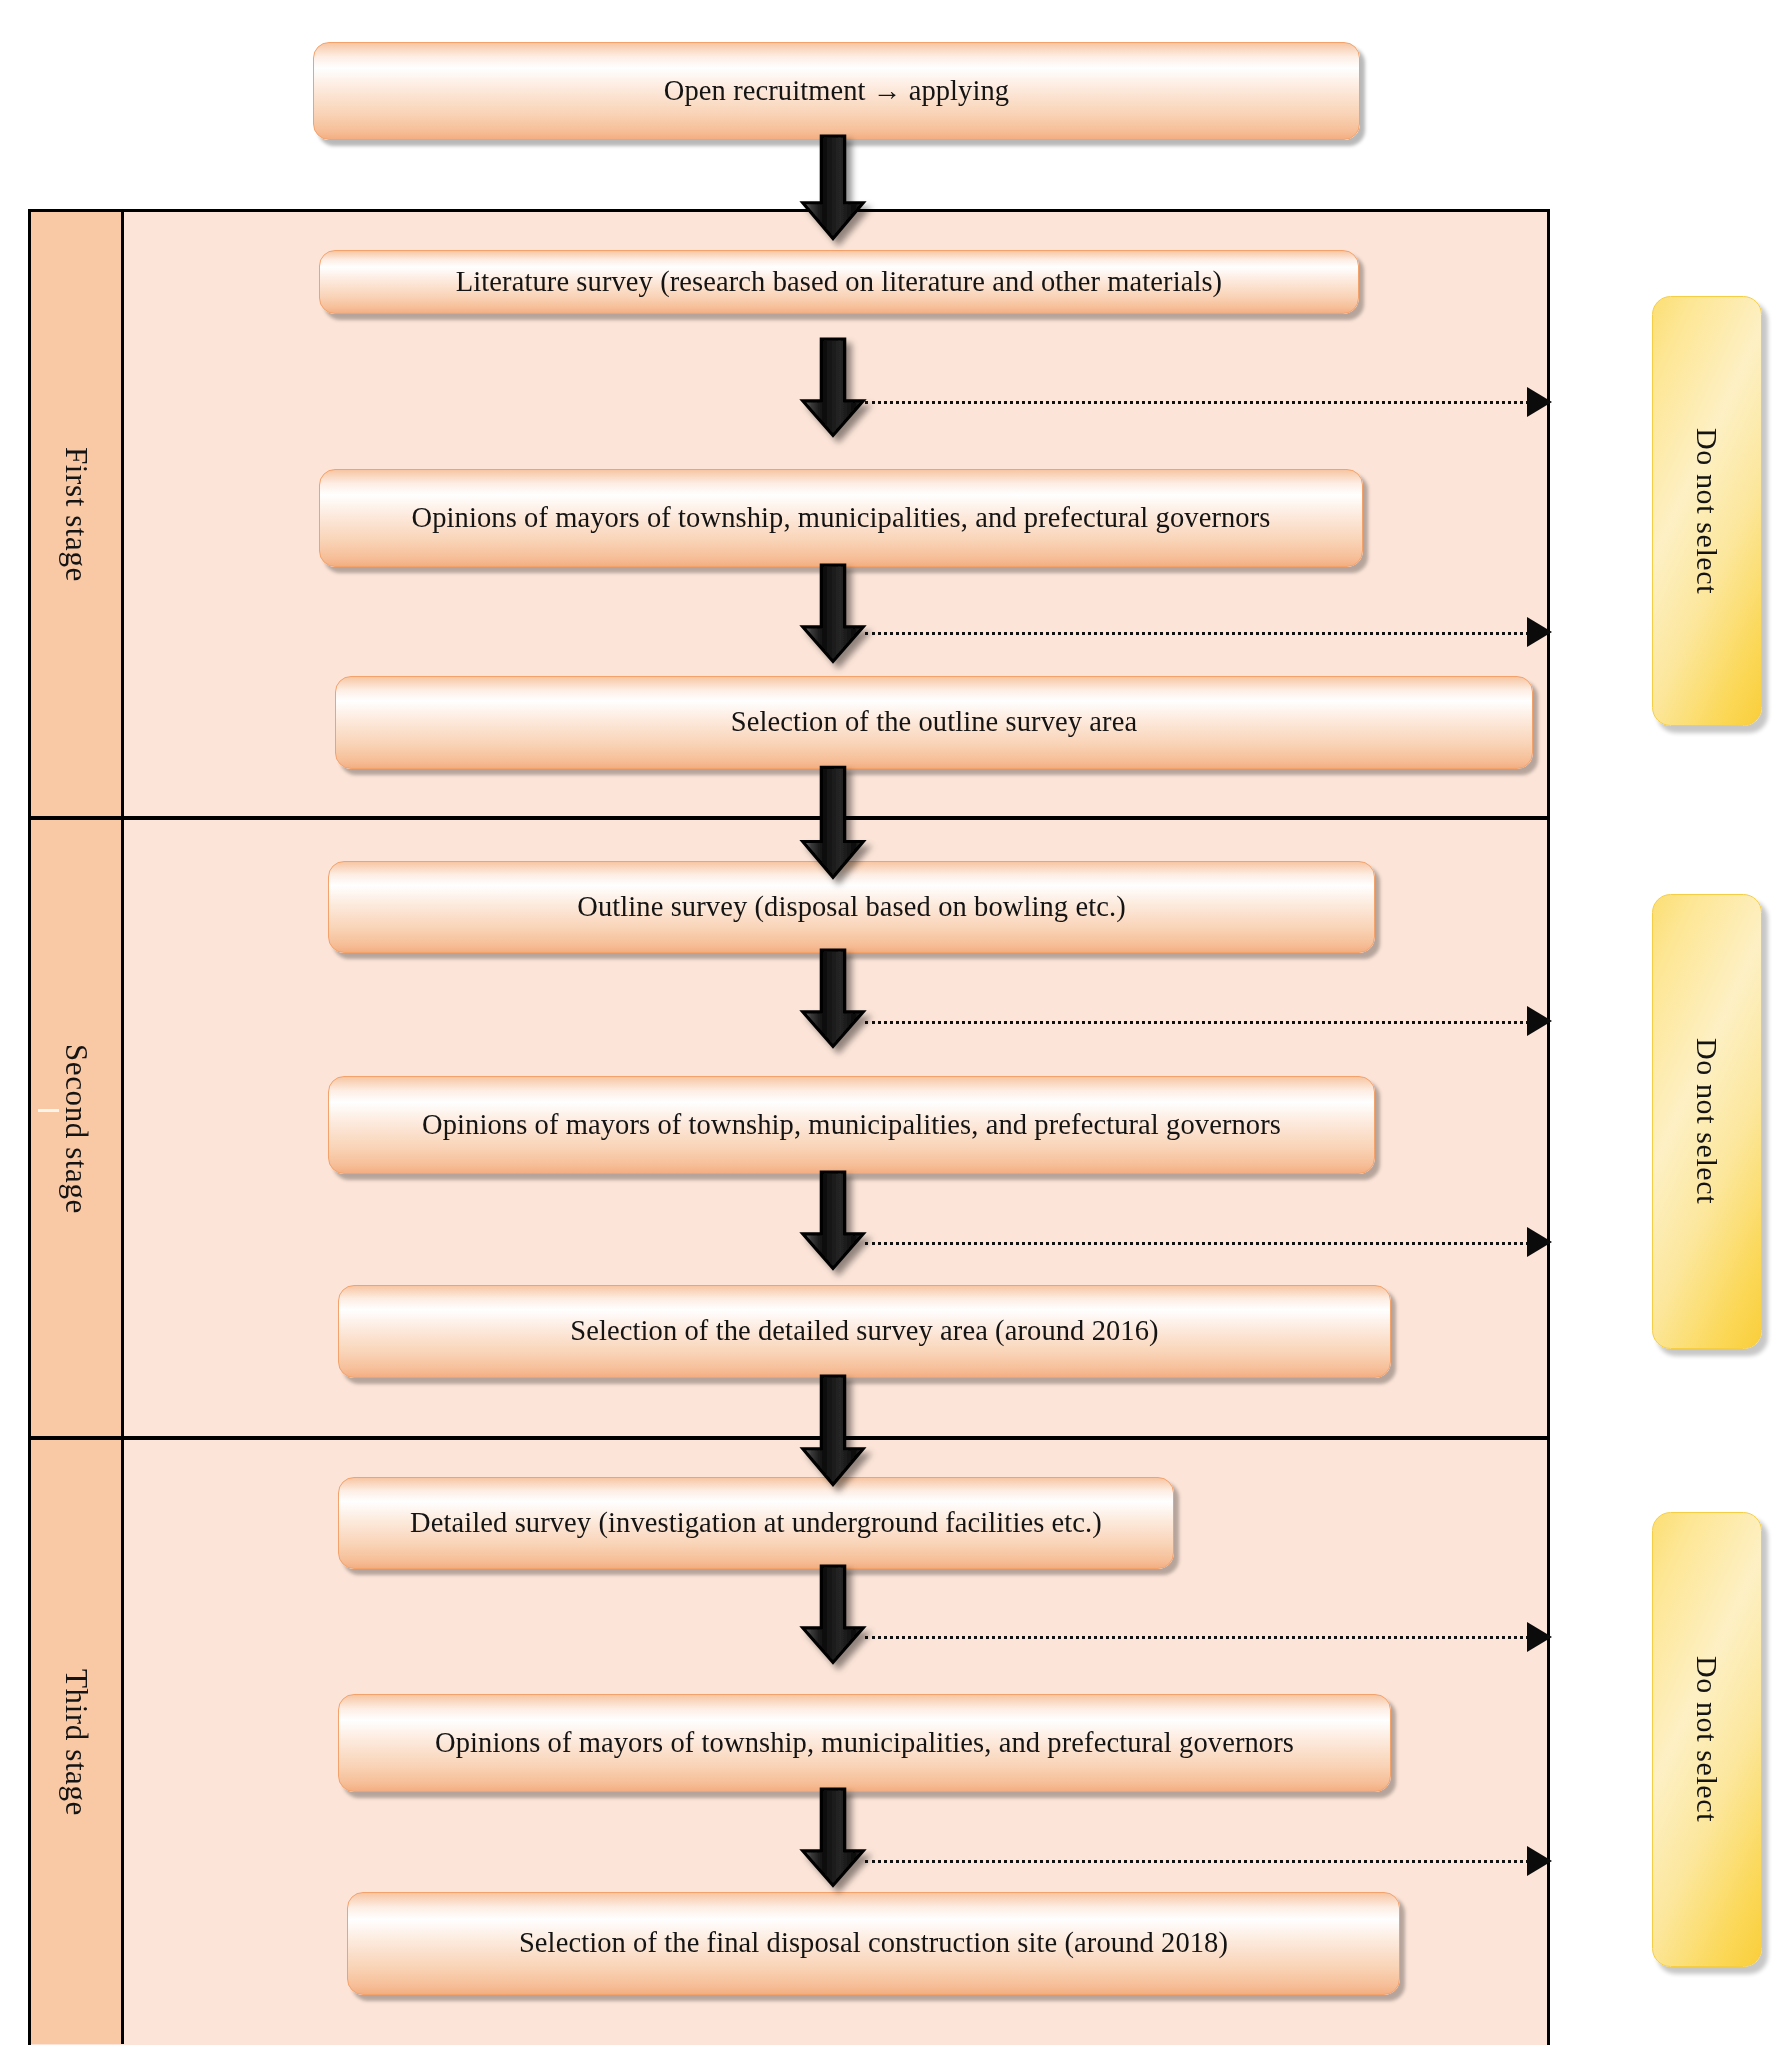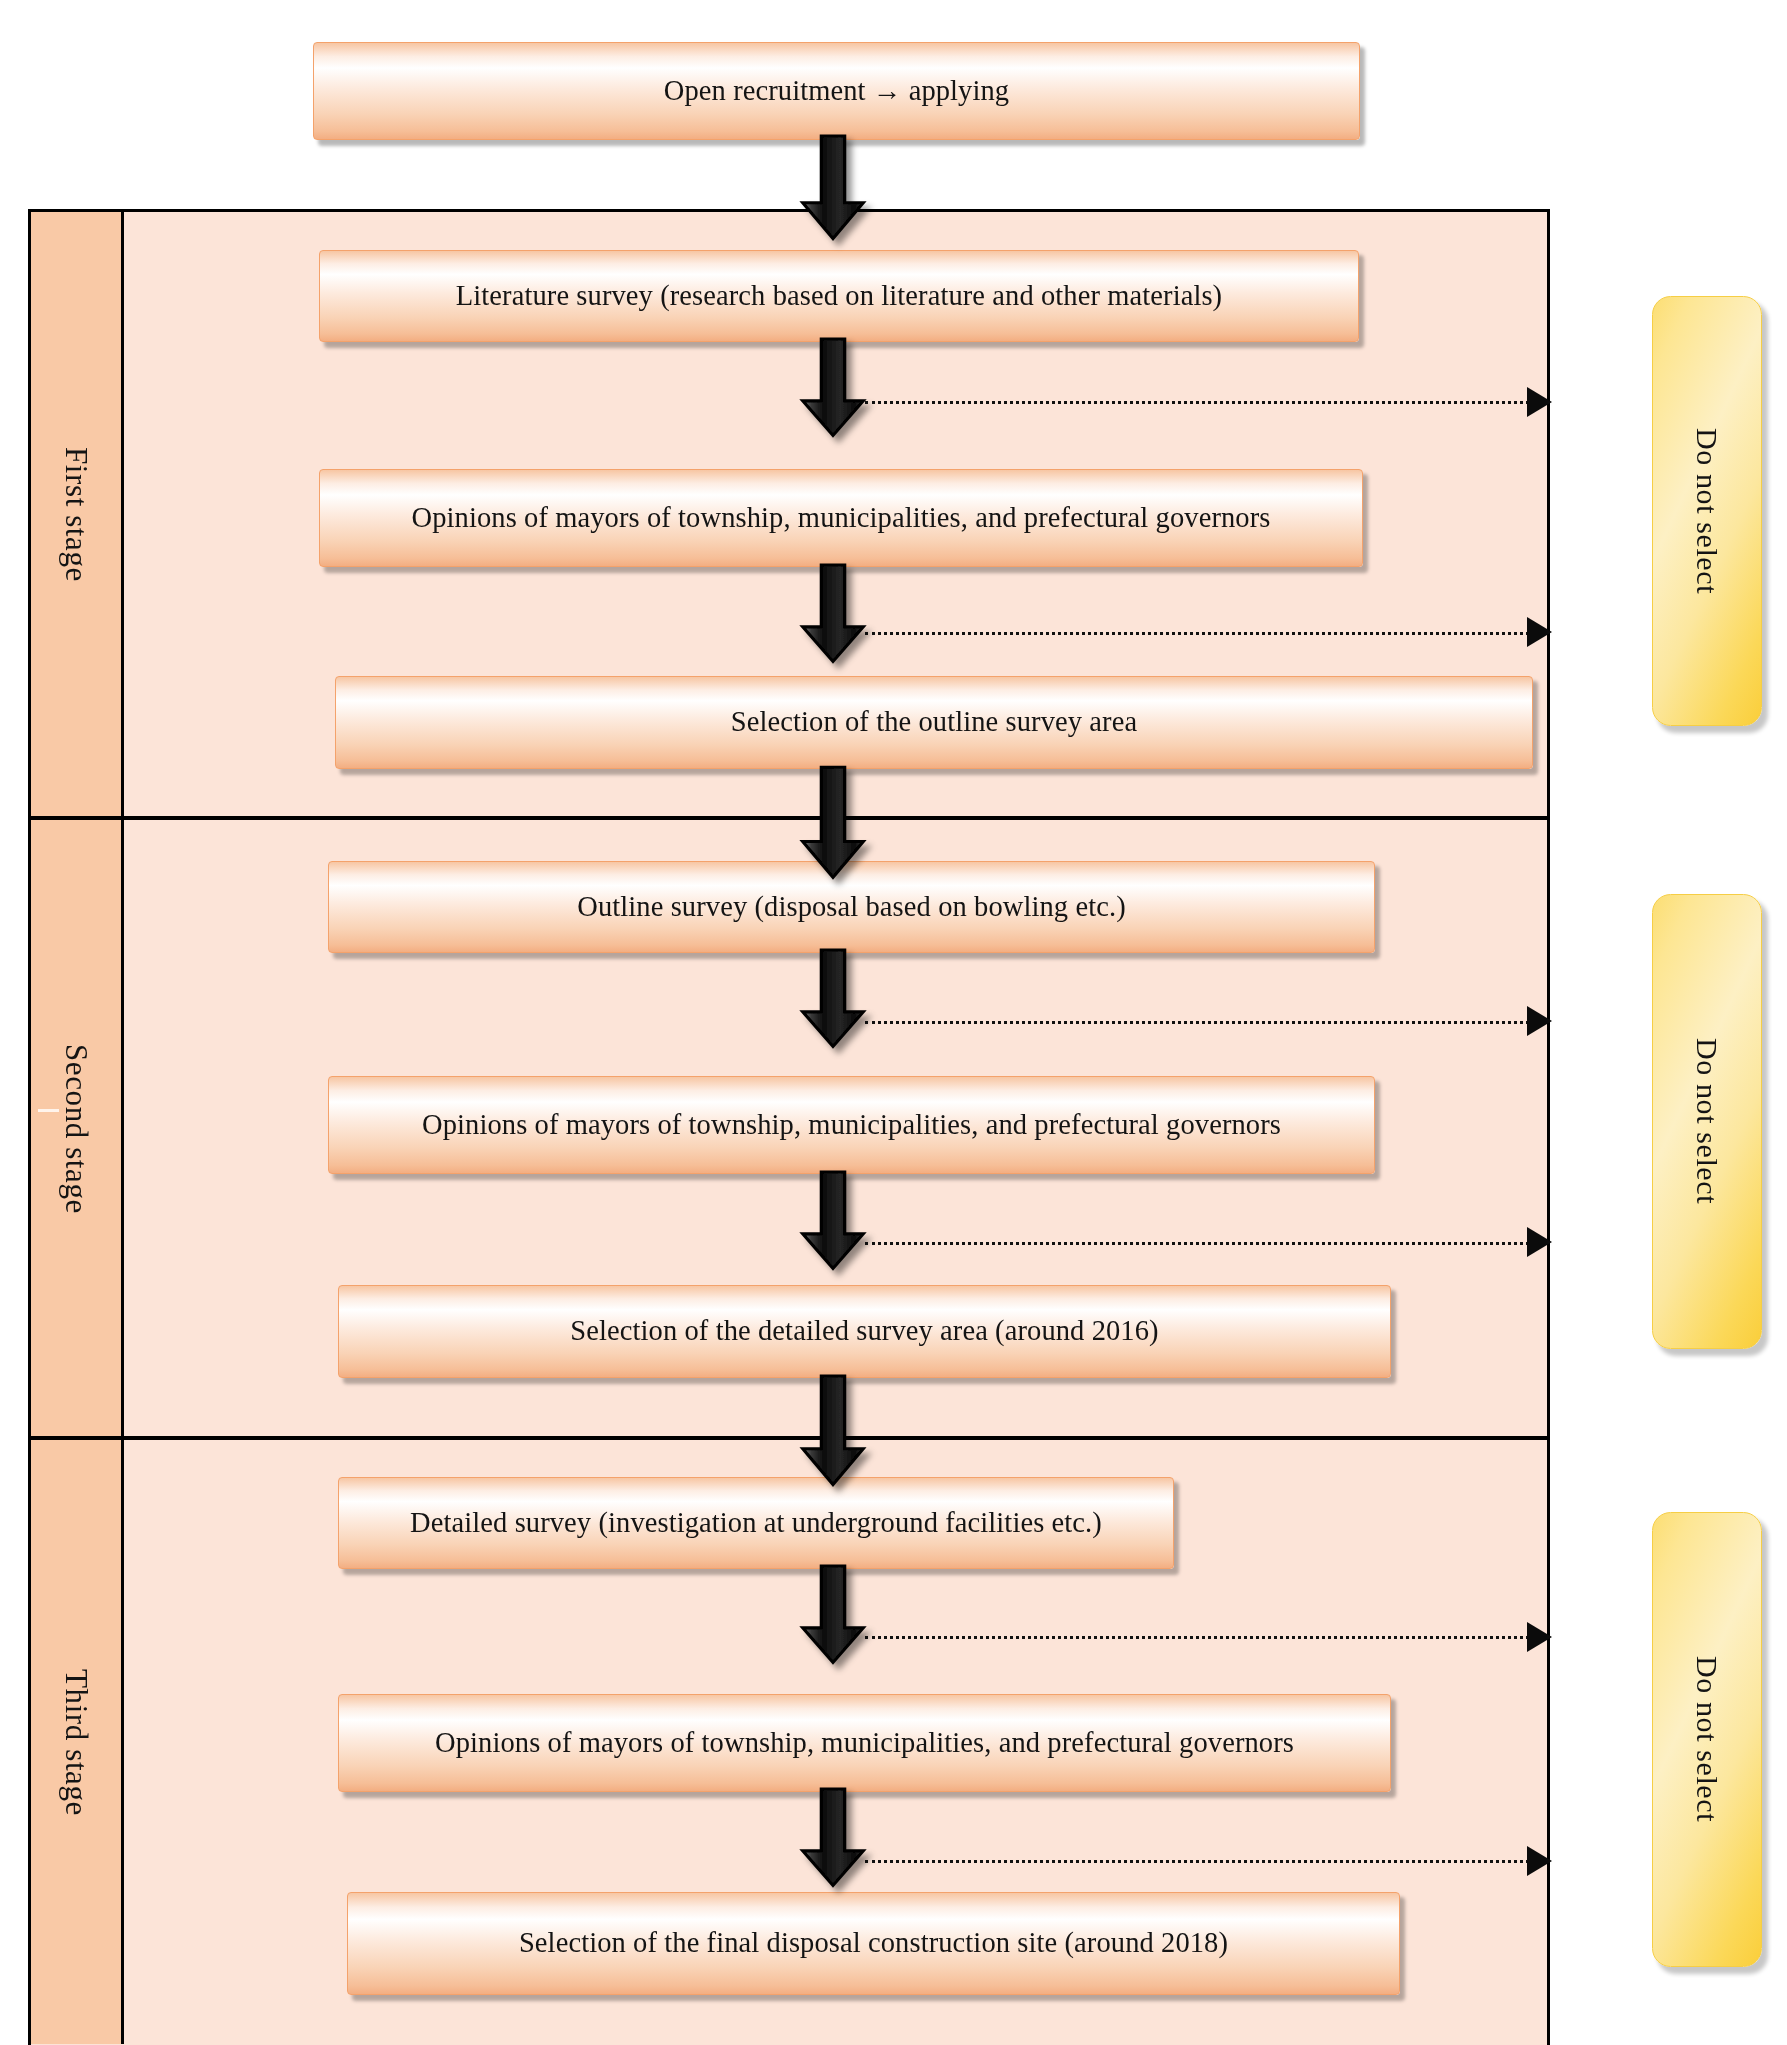--- a/index.html
+++ b/index.html
@@ -4,21 +4,21 @@
 <style>
   html,body{margin:0;padding:0;background:#ffffff;}
   body{
     width:1788px;height:2046px;position:relative;overflow:hidden;
     font-family:"Liberation Serif","DejaVu Serif",serif;
   }
 
   
   .pbox{
     position:absolute;
-    border-radius:4px;
+    border-radius:16px;
     border:1.9px solid #F4A26B;
     background:linear-gradient(to bottom,
         #F7C6A3 0%,
         #FDEDE3 14%,
         #FFFFFF 26%,
         #FDEBDF 46%,
         #F9D3B6 74%,
         #F6BE97 92%,
         #F3AE82 100%);
     box-shadow:5px 5.6px 3.7px rgba(0,0,0,0.28);
@@ -159,21 +159,21 @@
 
   <div class="stage-row" style="top:1228px;bottom:0;height:604px;">
     <div class="stage-label-cell">
       <span class="vtext">Third stage</span>
     </div>
   </div>
 </div>
 
 <div class="tickmark" style="left:38px;top:1109px;width:21px;height:3.1px;"></div>
 
-<div class="pbox" style="left:319px;top:250px;width:1040px;height:92px;">
+<div class="pbox" style="left:319px;top:250px;width:1040px;height:64px;">
   <span class="txt">Literature survey (research based on literature and other materials)</span>
 </div>
 
 <div class="barrow" style="left:799px;top:339px;width:68px;height:99px;">
   <svg viewBox="0 0 110 160" width="68" height="99">
     <path filter="url(#arrShadow)" fill="url(#arrGrad)" stroke="#000" stroke-width="5" d="M36 0 H74 V100 H104 L55 156 L6 100 H36 Z"></path>
   </svg>
 </div>
 <div class="dline" style="left:865px;top:401px;width:664px;"></div>
 <div class="dhead" style="left:1527px;top:387px;"></div>

